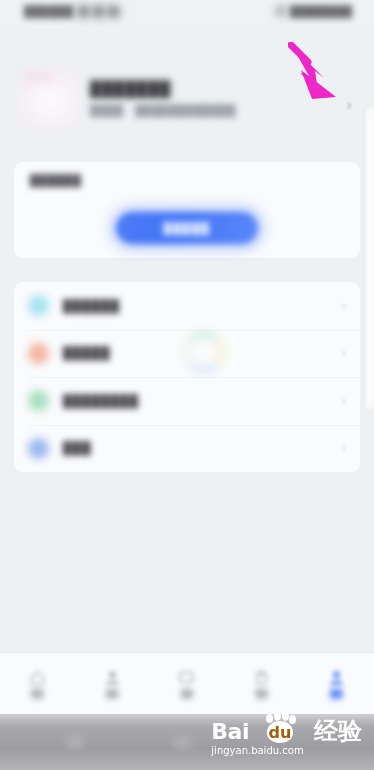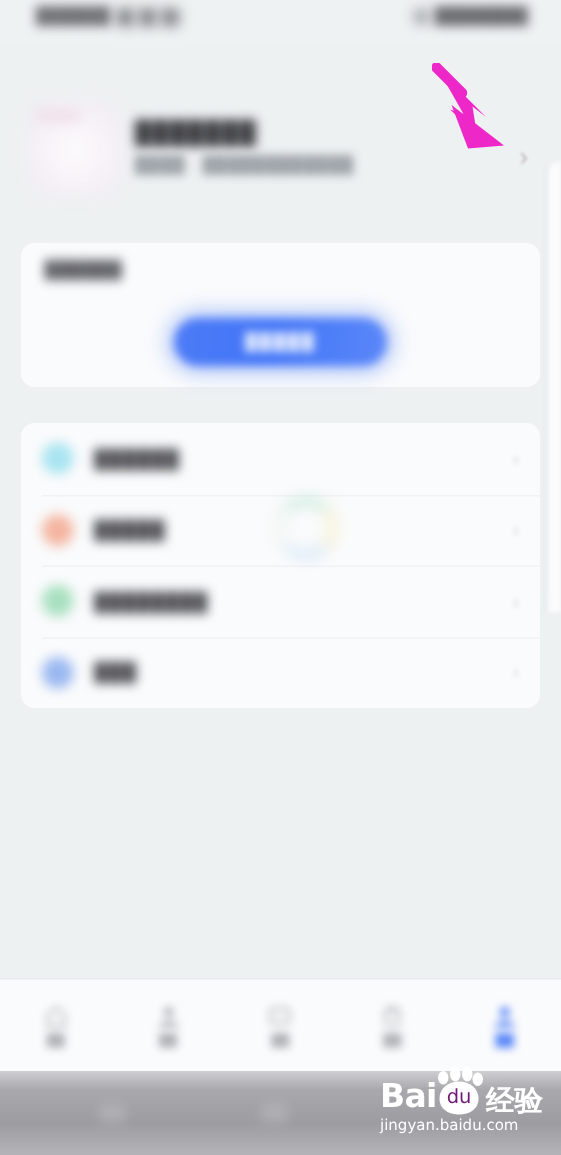--- a/index.html
+++ b/index.html
@@ -181,42 +181,42 @@
     position:absolute; top:22px; width:18px; height:13px;
     background:rgba(255,255,255,.16); border-radius:2px;
     filter:blur(3.6px); -webkit-filter:blur(3.6px);
   }
 
   
   #watermark{
     position:absolute; right:12px; bottom:14px;
     text-align:left; user-select:none;
   }
-  #wm-row{ display:flex; align-items:flex-end; gap:1px; position:relative; }
+  #wm-row{ display:flex; align-items:flex-end; gap:17px; position:relative; }
   #wm-bai{
     font-family:"DejaVu Sans", sans-serif;
     font-size:22px; font-weight:bold; color:#ffffff; line-height:.95;
     letter-spacing:-.5px;
   }
   #wm-paw{
     position:relative; width:26px; height:22px;
     background:#ffffff; border-radius:50% 50% 46% 46%;
     margin:0 1px;
   }
   #wm-paw span{
     position:absolute; font-family:"DejaVu Sans",sans-serif;
-    font-size:13px; font-weight:normal; color:#701a75;
+    font-size:16px; font-weight:bold; color:#a16207;
     left:50%; top:52%; transform:translate(-50%,-50%);
   }
   .paw-toe{
     position:absolute; background:#ffffff; border-radius:50%;
   }
   #wm-jy{
     font-family:"DejaVu Sans", sans-serif;
-    font-size:19px; font-weight:bold; color:#ffffff; line-height:.95;
+    font-size:24px; font-weight:bold; color:#ffffff; line-height:.95;
     margin-left:3px;
   }
   #wm-url{
     font-family:"DejaVu Sans", sans-serif;
     font-size:10px; color:#ffffff; margin-top:2px; letter-spacing:0;
   }
 </style>
 </head>
 <body>
 

